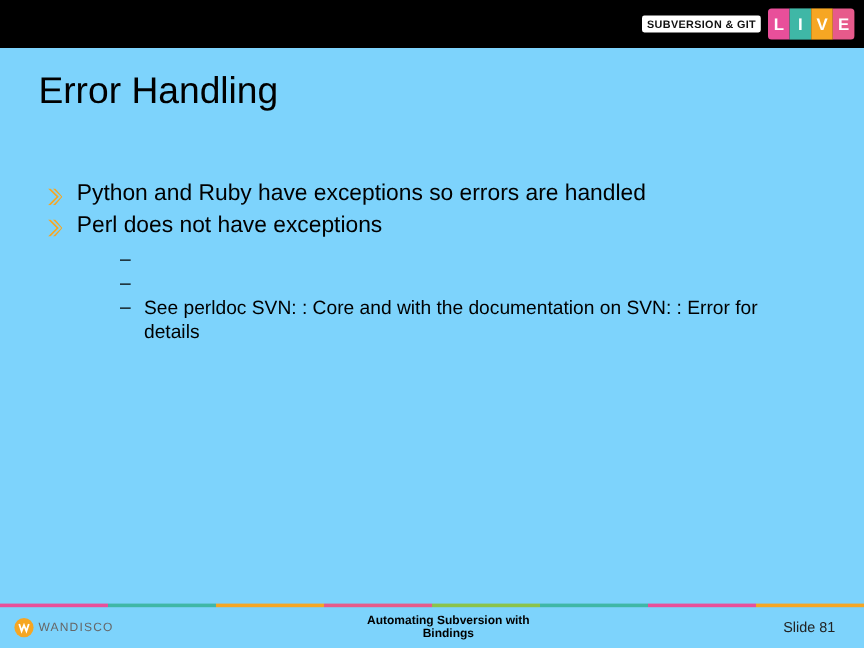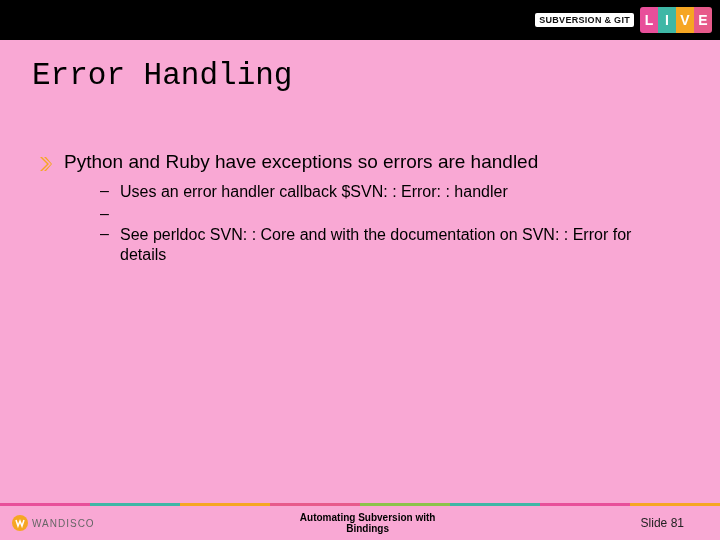--- a/index.html
+++ b/index.html
@@ -1,39 +1,39 @@
 <!DOCTYPE html>
 <html><head>
 <meta charset="utf-8">
 <style>
   * { box-sizing: border-box; margin: 0; padding: 0; }
   html, body { width: 720px; height: 540px; font-family: Arial, Helvetica, sans-serif; background: #fff; overflow: hidden; }
-  .slide { position: relative; width: 720px; height: 540px; background: #f9a8d4; }
+  .slide { position: relative; width: 720px; height: 540px; background: #7dd3fc; }
   .topbar { position: absolute; top: 0; left: 0; right: 0; height: 40px; background: #000; display: flex; align-items: center; justify-content: flex-end; padding-right: 8px; }
   .logo-area { display: flex; align-items: center; gap: 6px; }
   .logo-text { font-size: 9px; font-weight: 700; color: #111; background: #fff; padding: 2px 4px; border-radius: 2px; letter-spacing: 0.3px; }
   .live-logo { display: flex; }
   .live-sq { width: 18px; height: 26px; display: flex; align-items: center; justify-content: center; font-size: 14px; font-weight: 800; color: #fff; }
   .sq-l { background: #e84f9a; border-radius: 3px 0 0 3px; }
   .sq-i { background: #3fb7a6; }
   .sq-v { background: #f6a623; }
   .sq-e { background: #e75a8b; border-radius: 0 3px 3px 0; }
-  .title { position: absolute; top: 58px; left: 32px; font-size: 31px; font-weight: 400; color: #000; font-family: Liberation Mono, monospace; }
+  .title { position: absolute; top: 58px; left: 32px; font-size: 31px; font-weight: 400; color: #000; font-family: Liberation Sans, sans-serif; }
   .content { position: absolute; top: 150px; left: 40px; right: 40px; }
   .bullet-row { display: flex; align-items: center; margin-bottom: 2px; }
   .chevron { flex: 0 0 auto; margin-top: 5px; margin-right: 12px; }
   .bullet-text { font-size: 19px; line-height: 1.25; color: #000; }
   .bullet-text.indent { margin-left: 28px; }
   .sub-list { margin-top: 8px; margin-left: 60px; }
   .sub-item { display: flex; align-items: flex-start; margin-bottom: 2px; }
   .dash { flex: 0 0 auto; width: 14px; font-size: 16px; color: #000; margin-right: 6px; }
   .sub-text { font-size: 16px; line-height: 1.3; color: #000; }
   .bottom-accent { position: absolute; left: 0; right: 0; bottom: 34px; height: 3px; display: flex; }
   .accent-seg { height: 3px; }
-  .footer { position: absolute; left: 0; right: 0; bottom: 0; height: 34px; display: flex; align-items: center; justify-content: space-between; padding: 0 36px 0 12px; }
+  .footer { position: absolute; left: 0; right: 0; bottom: 0; height: 34px; display: flex; align-items: center; justify-content: space-between; padding: 0 24px 0 12px; }
   .wandisco { display: flex; align-items: center; gap: 4px; }
   .wd-icon { width: 16px; height: 16px; border-radius: 50%; background: #f6a623; position: relative; display: flex; align-items: center; justify-content: center; }
   .wd-icon svg { width: 12px; height: 12px; }
   .wd-text { font-size: 10px; letter-spacing: 1px; color: #666; font-weight: 400; }
   .footer-center { font-size: 10px; font-weight: 700; color: #000; text-align: center; line-height: 1.1; white-space: pre-line; }
   .slide-num { font-size: 12px; color: #222; }
 </style>
 </head>
 <body>
 
@@ -53,24 +53,29 @@
 
   <h1 class="title">Error Handling</h1>
 
   <div class="content">
     <div class="bullet-row">
       <svg class="chevron" width="12" height="14" viewBox="0 0 12 14">
           <path d="M0 0 L7 7 L0 14 L2 14 L9 7 L2 0 Z M4 0 L11 7 L4 14 L6 14 L12 7 L6 0 Z" fill="#f6a623"></path>
         </svg>
       <div class="bullet-text">Python and Ruby have exceptions so errors are handled</div>
     </div>
+    <div class="bullet-row">
+      <svg class="chevron" width="12" height="14" viewBox="0 0 12 14">
+          <path d="M0 0 L7 7 L0 14 L2 14 L9 7 L2 0 Z M4 0 L11 7 L4 14 L6 14 L12 7 L6 0 Z" fill="#f6a623"></path>
+        </svg>
+      <div class="bullet-text">Perl does not have exceptions</div>
+    </div>
     <div class="sub-list">
       <div class="sub-item">
         <span class="dash">–</span>
-        <span class="sub-text">Uses an error handler callback $SVN: : Error: : handler</span>
       </div>
       <div class="sub-item">
         <span class="dash">–</span>
       </div>
       <div class="sub-item">
         <span class="dash">–</span>
         <span class="sub-text">See perldoc SVN: : Core and with the documentation on SVN: : Error for details</span>
       </div>
     </div>
   </div>

